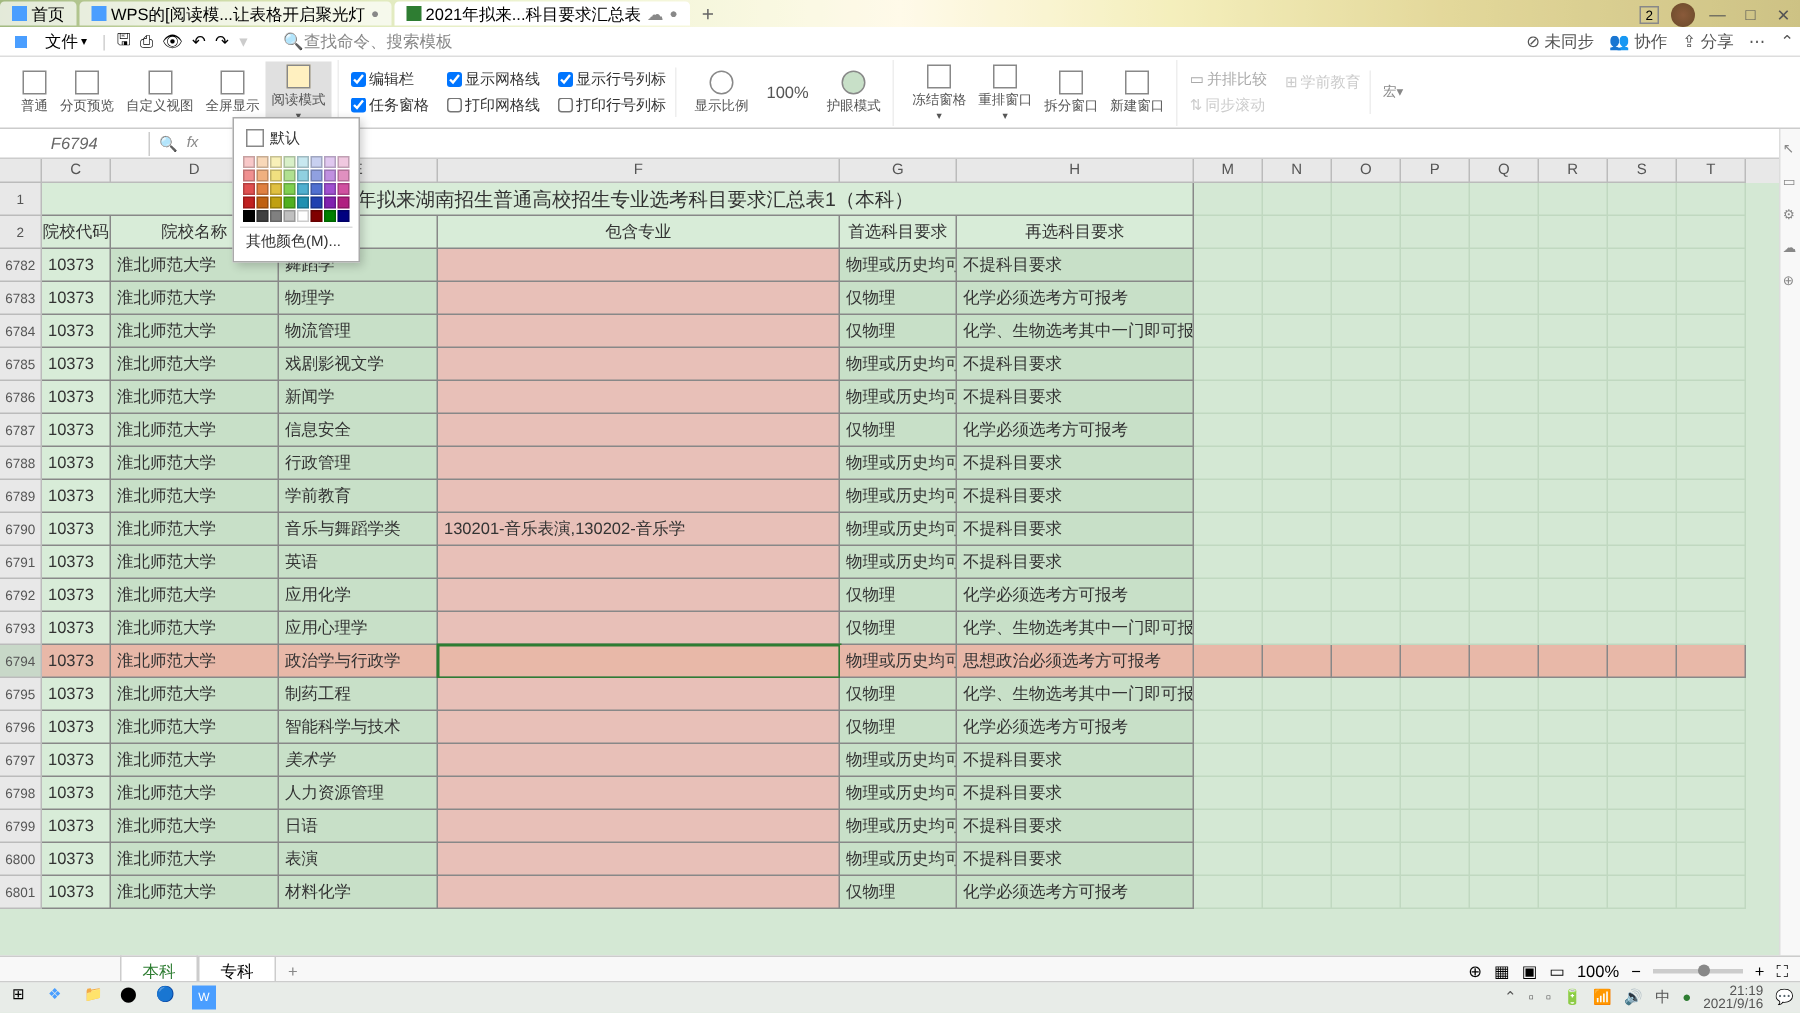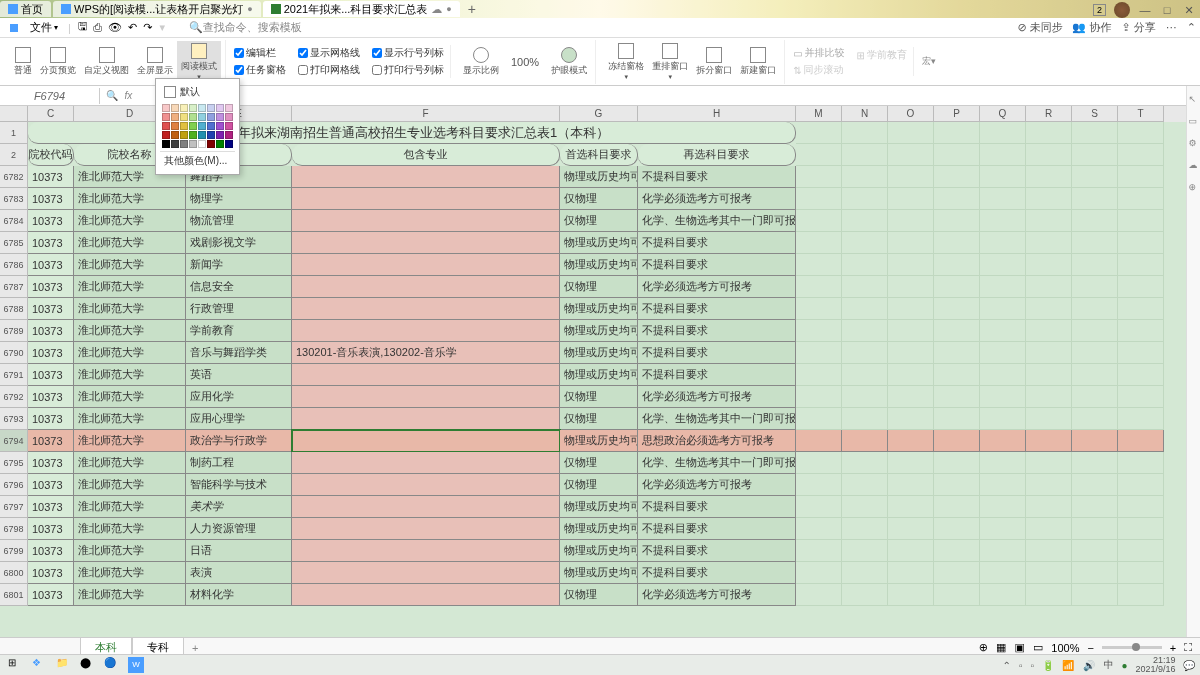--- a/index.html
+++ b/index.html
@@ -51,21 +51,21 @@
 .corner { width: 28px; height: 16px; background: #e8e8e8; border-right: 1px solid #bbb; border-bottom: 1px solid #bbb; }
 
 .grid-body { position: absolute; top: 16px; left: 0; right: 14px; bottom: 0; overflow: hidden; }
 .data-row { display: flex; height: 22px; }
 .cell { border-right: 1px solid #888; border-bottom: 1px solid #888; padding: 2px 4px; font-size: 11px; color: #333; display: flex; align-items: center; overflow: hidden; white-space: nowrap; }
 .cell.green { background: #c8e0c8; }
 .cell.pink { background: #e8c0b8; }
 .cell.lightgreen { background: #d8ecd8; }
 .cell.selected-row { background: #e8b8a8; }
 .cell.selected-cell { background: #e8b8a8; outline: 2px solid #2e7d32; outline-offset: -1px; }
-.cell.centered { justify-content: center; border-radius: 10px; }
+.cell.centered { justify-content: center; }
 .cell.empty-far { background: #d4e8d4; border-right: 1px solid #c0d8c0; border-bottom: 1px solid #c0d8c0; }
 
 .vscroll { position: absolute; right: 0; top: 16px; bottom: 0; width: 14px; background: #f0f0f0; }
 .vscroll-thumb { position: absolute; left: 2px; width: 10px; background: #c0c0c0; border-radius: 2px; }
 
 .sheet-tabs { position: absolute; bottom: 18px; left: 0; right: 0; height: 20px; background: #f8f8f8; display: flex; align-items: center; border-top: 1px solid #ccc; padding-left: 80px; }
 .sheet-tab { padding: 2px 14px; font-size: 11px; border: 1px solid #ccc; background: #fff; cursor: pointer; }
 .sheet-tab.active { border-bottom: 2px solid #2e7d32; color: #2e7d32; }
 .sheet-add { padding: 0 8px; color: #888; cursor: pointer; }
 .status-right { margin-left: auto; display: flex; align-items: center; gap: 8px; }

